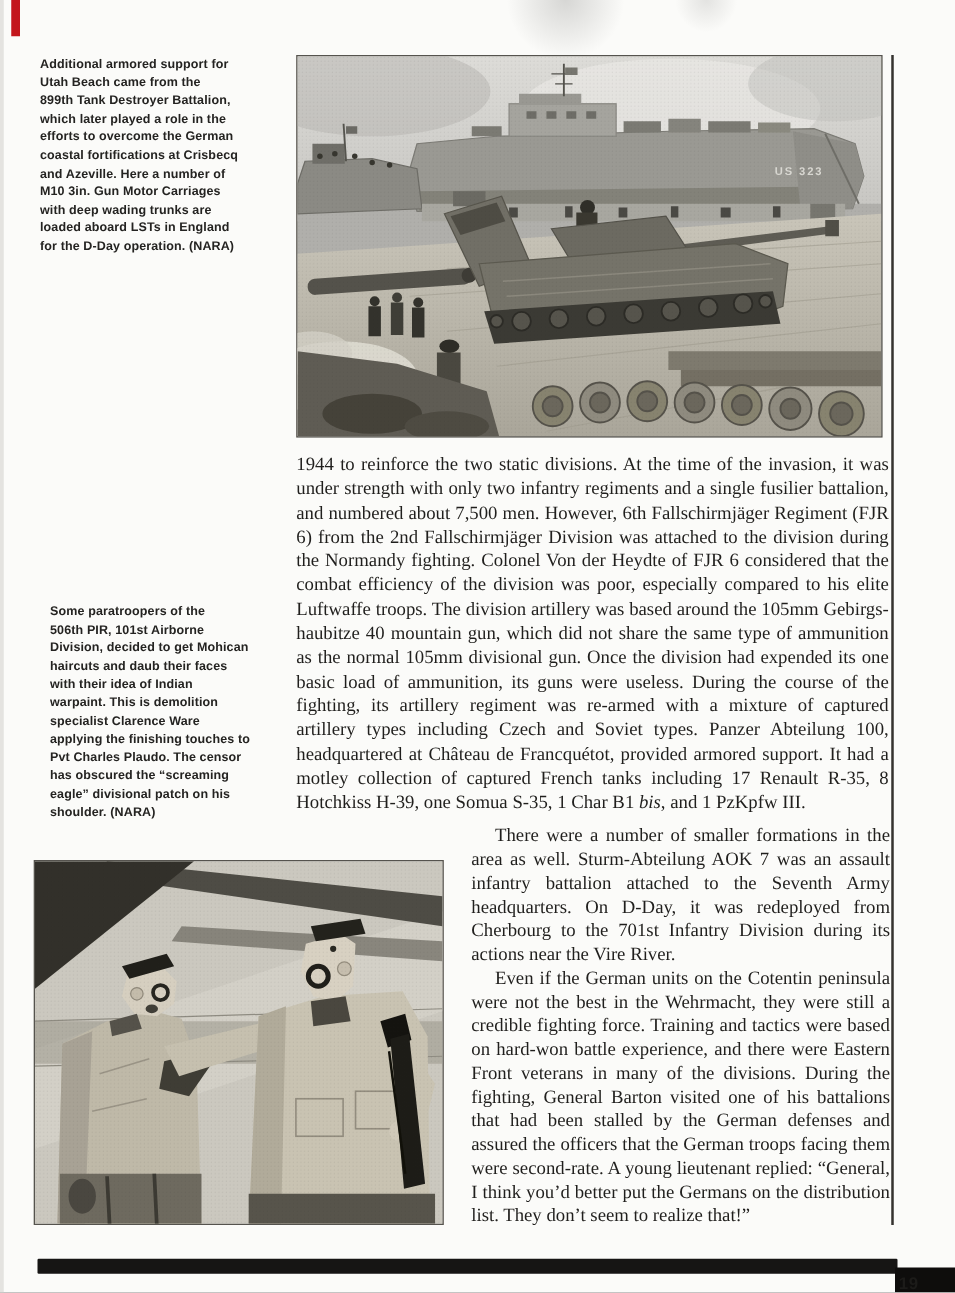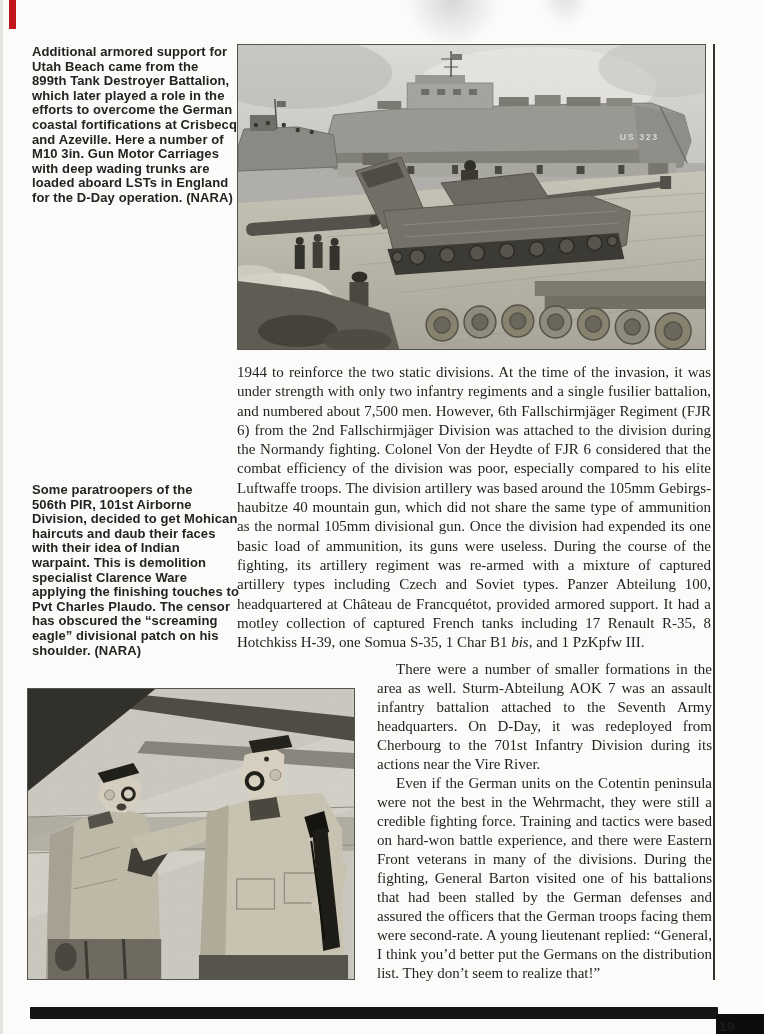--- a/index.html
+++ b/index.html
@@ -5,24 +5,24 @@
   html,body{margin:0;padding:0;background:#9a9a9a;}
   .page{position:relative;width:764px;height:1034px;background:#fbfbf9;overflow:hidden;
         font-family:"Liberation Sans",sans-serif;}
   .edge-left{position:absolute;left:0;top:0;width:3px;height:1034px;background:#e4e3e0;}
   .smudge{position:absolute;pointer-events:none;}
   #smudge-1{left:405px;top:0;width:95px;height:48px;
             background:radial-gradient(ellipse at 50% 0%,rgba(120,120,118,.28),rgba(120,120,118,0) 70%);}
   #smudge-2{left:540px;top:0;width:50px;height:26px;
             background:radial-gradient(ellipse at 50% 0%,rgba(130,130,128,.2),rgba(130,130,128,0) 70%);}
   .red-bar{position:absolute;left:9px;top:0;width:7px;height:29px;}
-  .caption{position:absolute;font-weight:bold;font-size:13px;line-height:14.6px;color:#242321;
+  .caption{position:absolute;font-weight:bold;font-size:10px;line-height:14.6px;color:#242321;
            white-space:pre-line;letter-spacing:.1px;}
   #caption-top{left:32px;top:45px;width:205px;}
-  #caption-bottom{left:32px;top:483px;width:210px;}
+  #caption-bottom{left:40px;top:483px;width:210px;}
   .photo{position:absolute;line-height:0;border:1px solid #55534e;box-sizing:border-box;background:#c8c6c0;}
   #photo-top{left:237px;top:44px;width:469px;height:306px;}
   #photo-bottom{left:27px;top:688px;width:328px;height:292px;}
   .photo svg{width:100%;height:100%;display:block;}
   .rule-right{position:absolute;left:713px;top:44px;width:2px;height:936px;background:#35332f;}
   .bodytext{position:absolute;font-family:"Liberation Serif",serif;font-size:15px;color:#201f1d;
             text-align:justify;}
   #body-wide{left:237px;top:363px;width:474px;line-height:19.3px;}
   #body-narrow{left:377px;top:660px;width:335px;line-height:19px;}
   .bodytext p{margin:0;}

